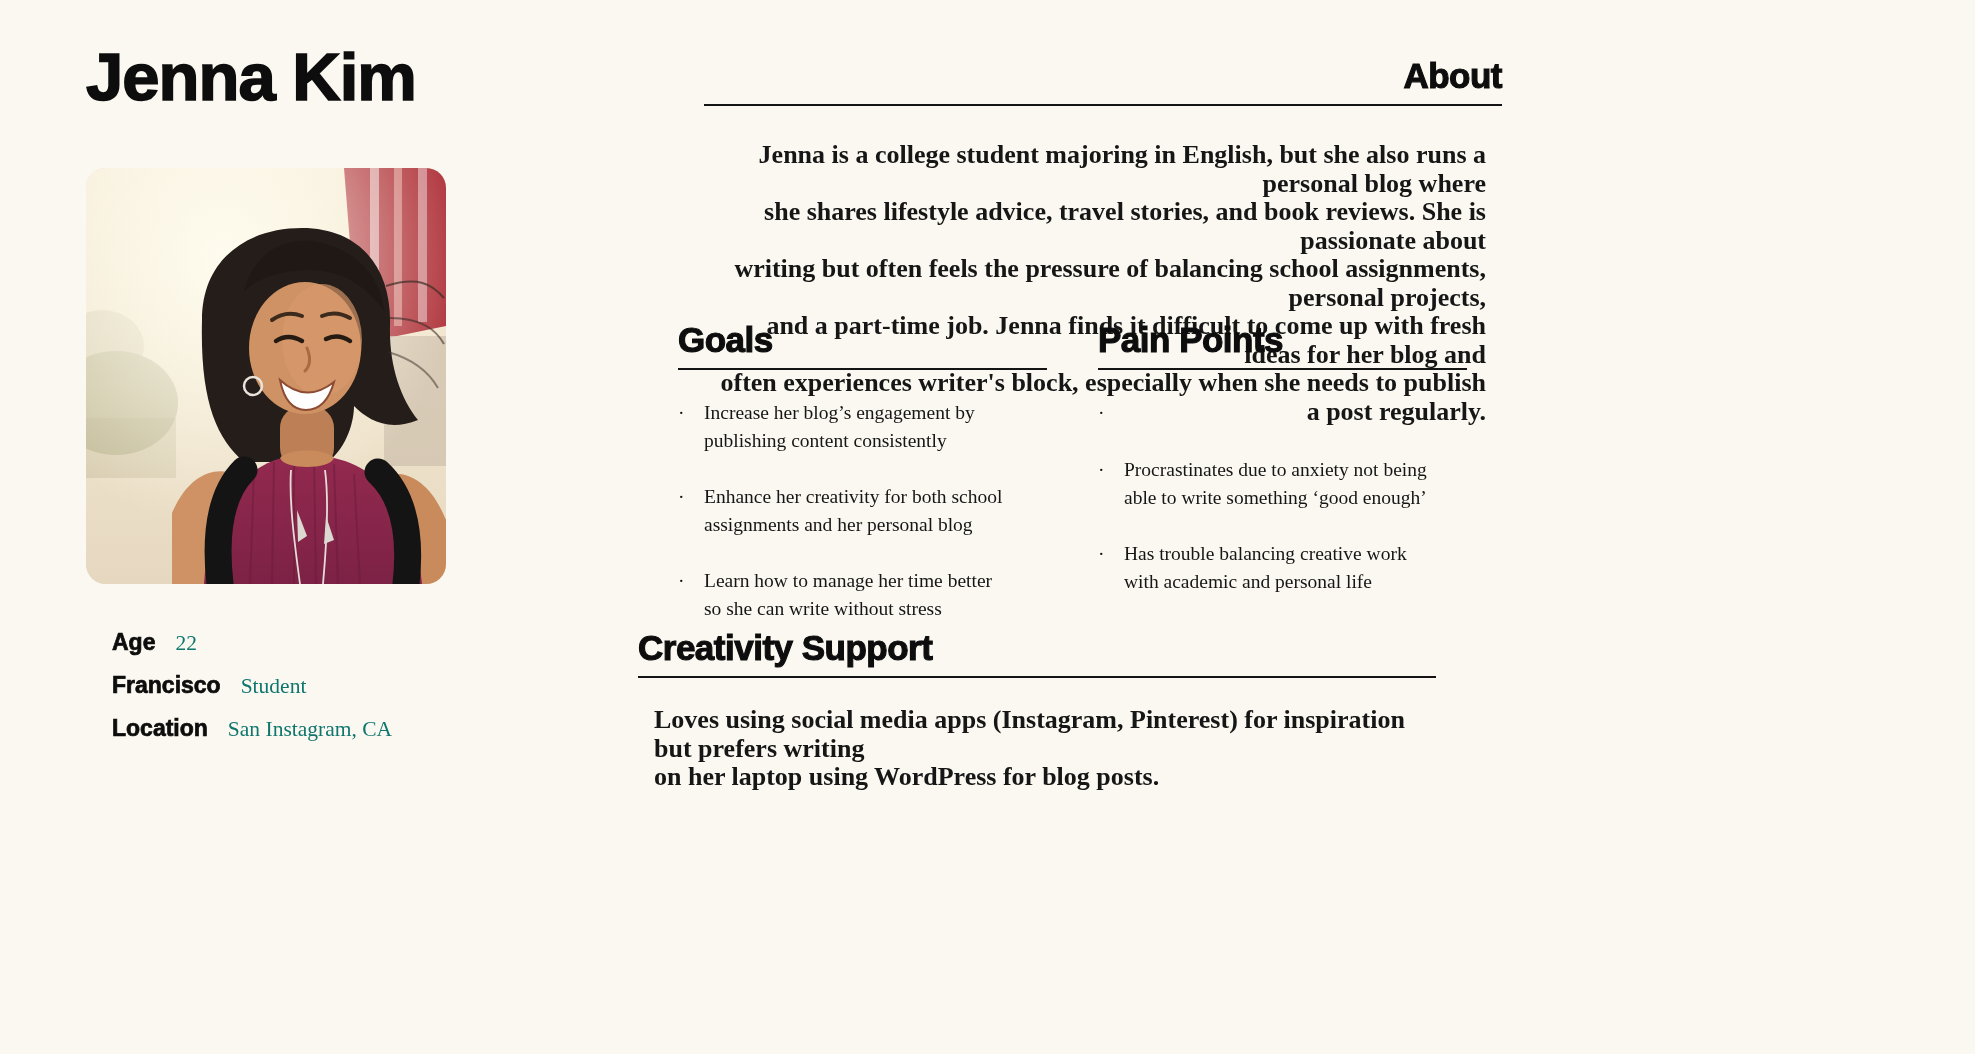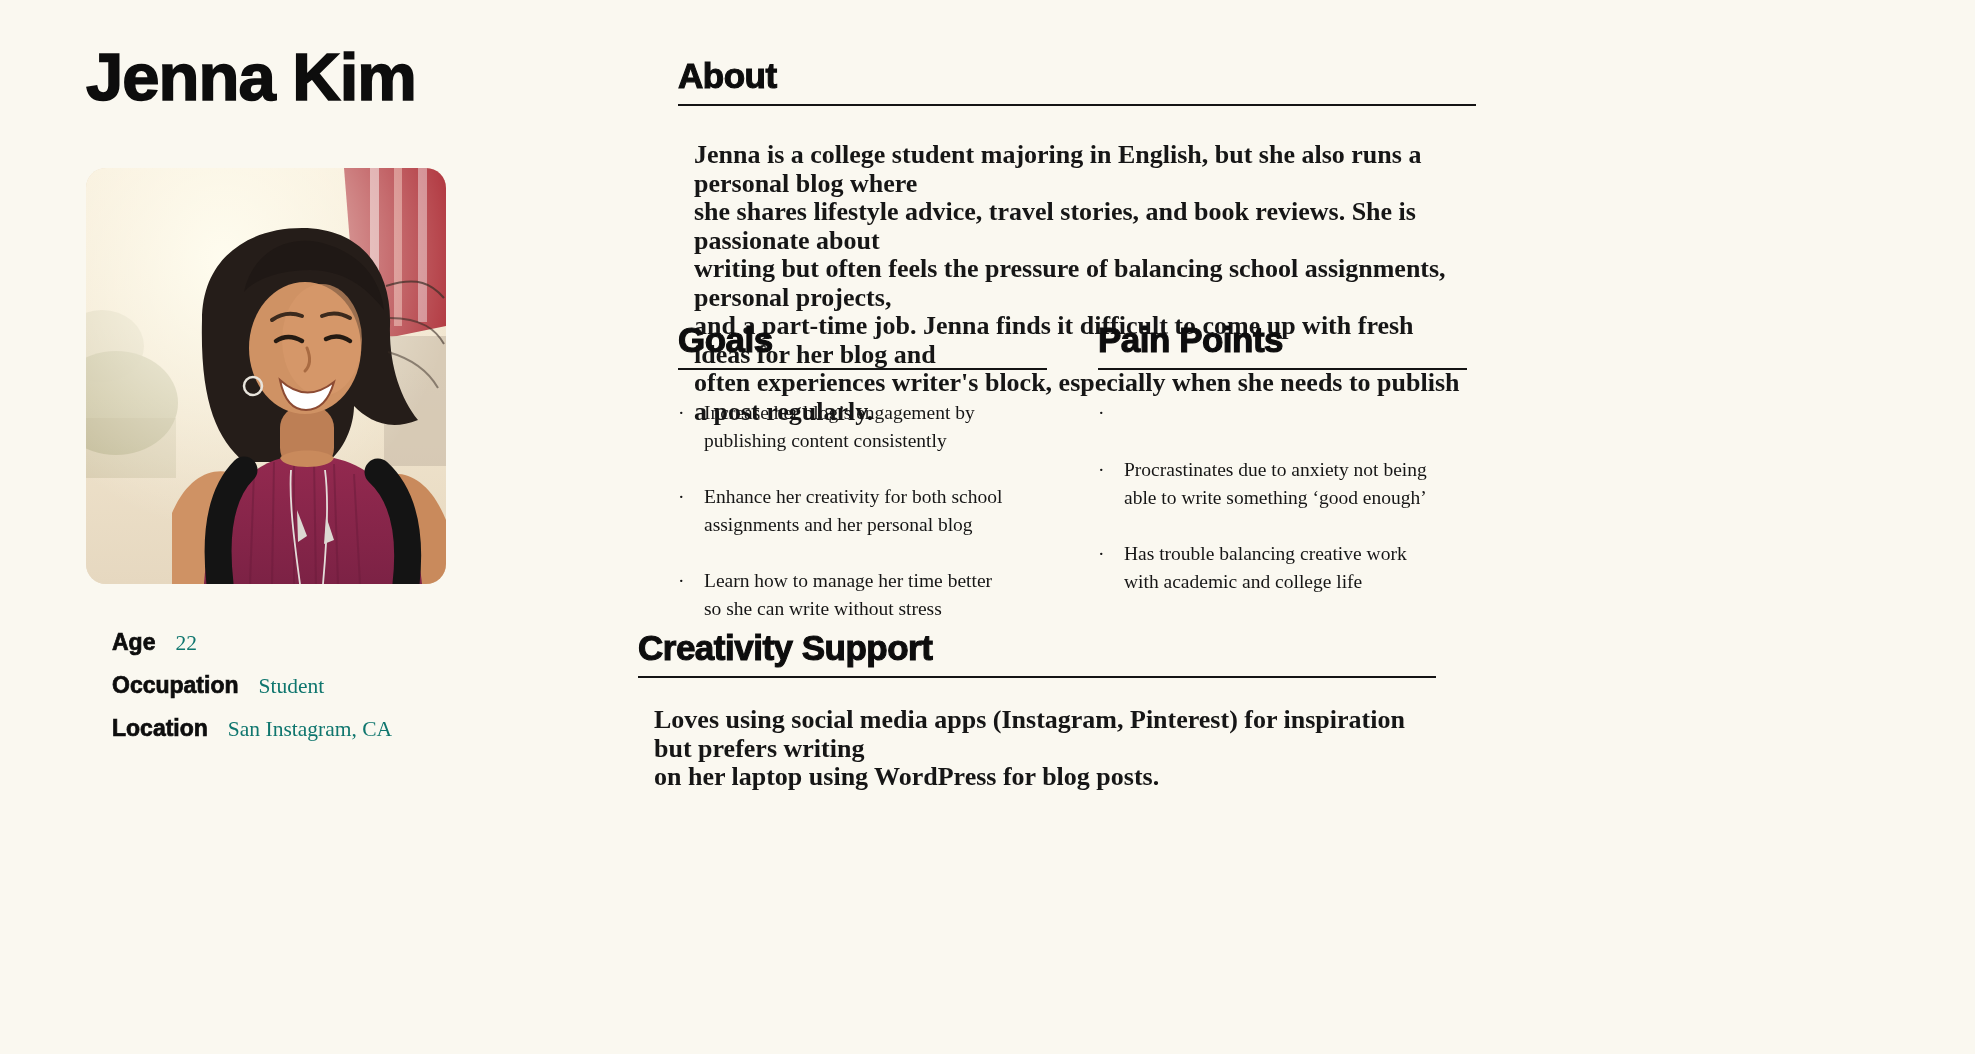--- a/index.html
+++ b/index.html
@@ -40,21 +40,21 @@
     font-weight:900;font-size:35px;line-height:1;
     letter-spacing:-0.5px;color:#0d0d0d;
     -webkit-text-stroke:1.1px #0d0d0d;
   }
   .rule{height:0;border-top:2px solid #141414;margin-top:11px;}
   .body-text{
     margin:16px;font-size:26px;line-height:28.5px;color:#161616;
     white-space:pre-line;
     font-weight:bold;
   }
-  .sec-about{left:678px;top:58px;width:798px;}
+  .sec-about{left:704px;top:58px;width:798px;text-align:right;}
   .sec-about .body-text{margin-top:35px;}
   .sec-goals{left:678px;top:322px;width:369px;}
   .sec-pain{left:1098px;top:322px;width:369px;}
   .bullet-list{list-style:none;margin:29px 0 0;padding:0;}
   .bullet-list li{display:flex;margin-bottom:28px;}
   .bullet-dot{
     flex:0 0 26px;font-size:19.5px;line-height:28.5px;
     color:#161616;text-align:left;
   }
   .bullet-text{font-size:19.5px;line-height:28px;color:#161616;white-space:pre-line;}
@@ -152,21 +152,21 @@
       <path d="M240 348 l8 24 l-10 4 Z" fill="#dcd9d2"></path>
     </svg>
   </div>
 
   <div class="details">
     <div class="detail-row">
       <span class="detail-label">Age</span>
       <span class="detail-value">22</span>
     </div>
     <div class="detail-row">
-      <span class="detail-label">Occupation</span>
+      <span class="detail-label">Francisco</span>
       <span class="detail-value">Student</span>
     </div>
     <div class="detail-row">
       <span class="detail-label">Location</span>
       <span class="detail-value">San Instagram, CA</span>
     </div>
   </div>
 
   <section class="sec sec-about">
     <h2>About</h2>
@@ -208,21 +208,21 @@
         <span class="bullet-dot">·</span>
       </li>
       <li>
         <span class="bullet-dot">·</span>
         <span class="bullet-text">Procrastinates due to anxiety not being
 able to write something ‘good enough’</span>
       </li>
       <li>
         <span class="bullet-dot">·</span>
         <span class="bullet-text">Has trouble balancing creative work
-with academic and college life</span>
+with academic and personal life</span>
       </li>
     </ul>
   </section>
 
   <section class="sec sec-creativity">
     <h2>Creativity Support</h2>
     <div class="rule"></div>
     <p class="body-text">Loves using social media apps (Instagram, Pinterest) for inspiration but prefers writing
 on her laptop using WordPress for blog posts.</p>
   </section>

